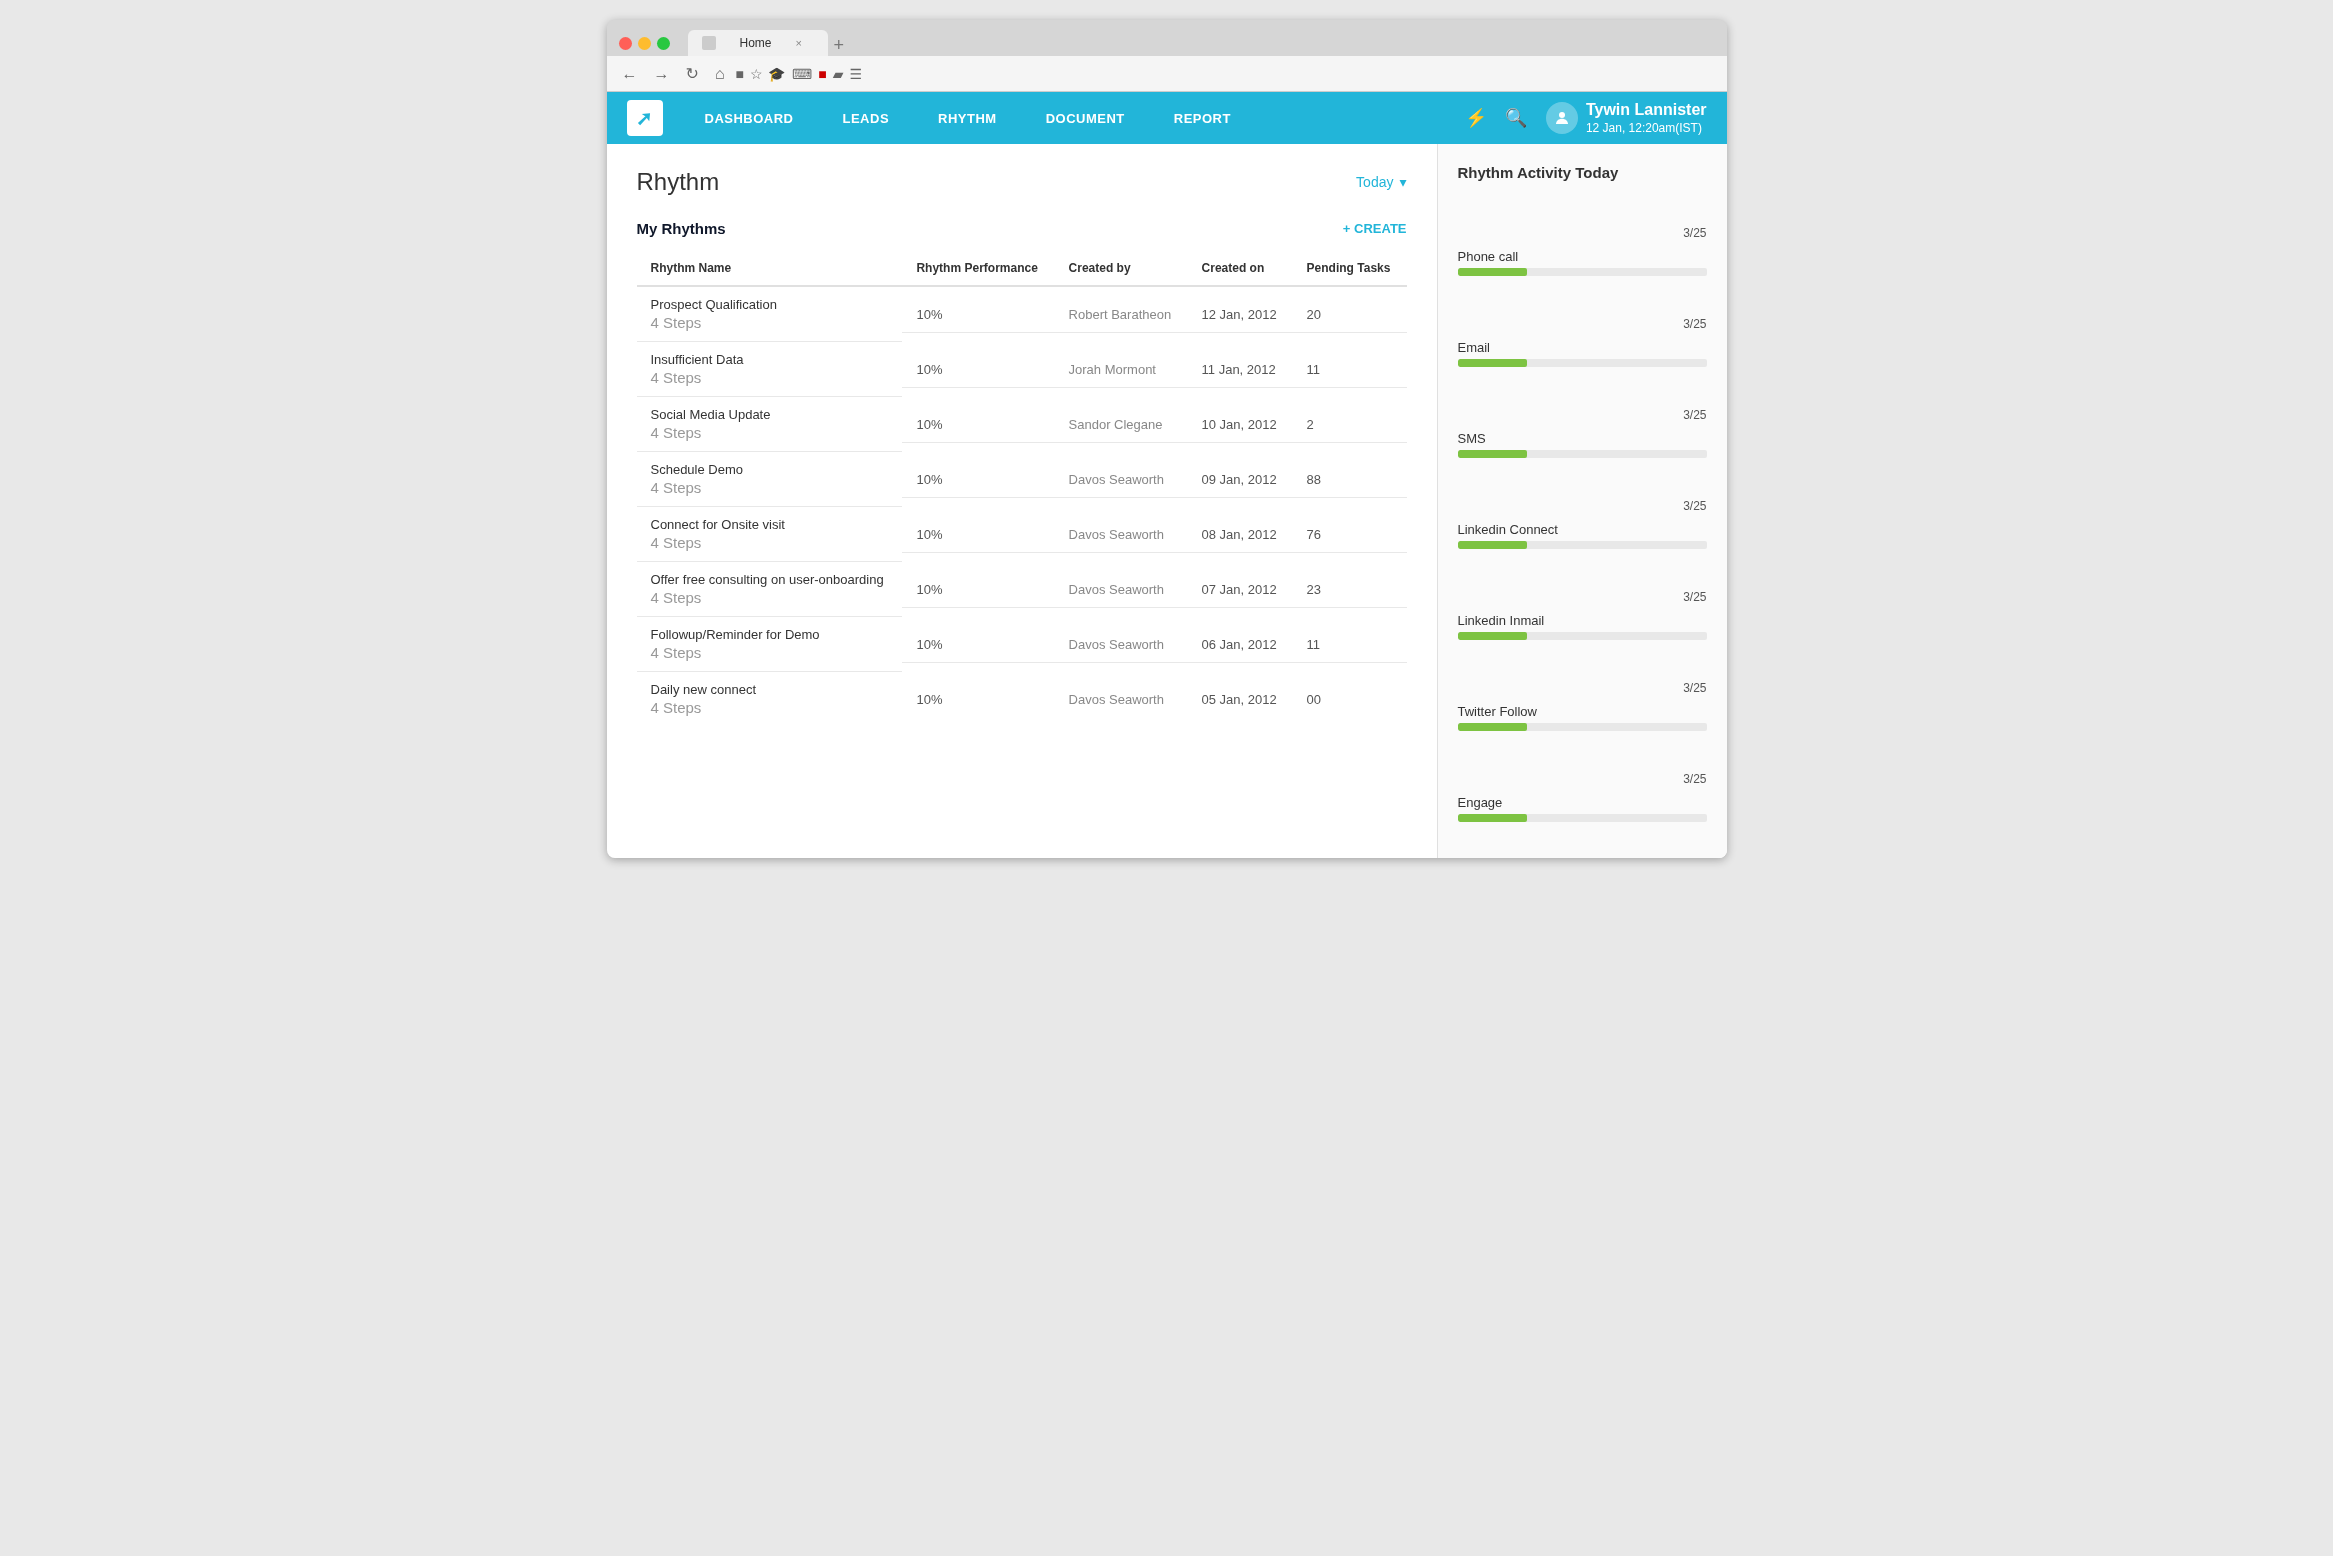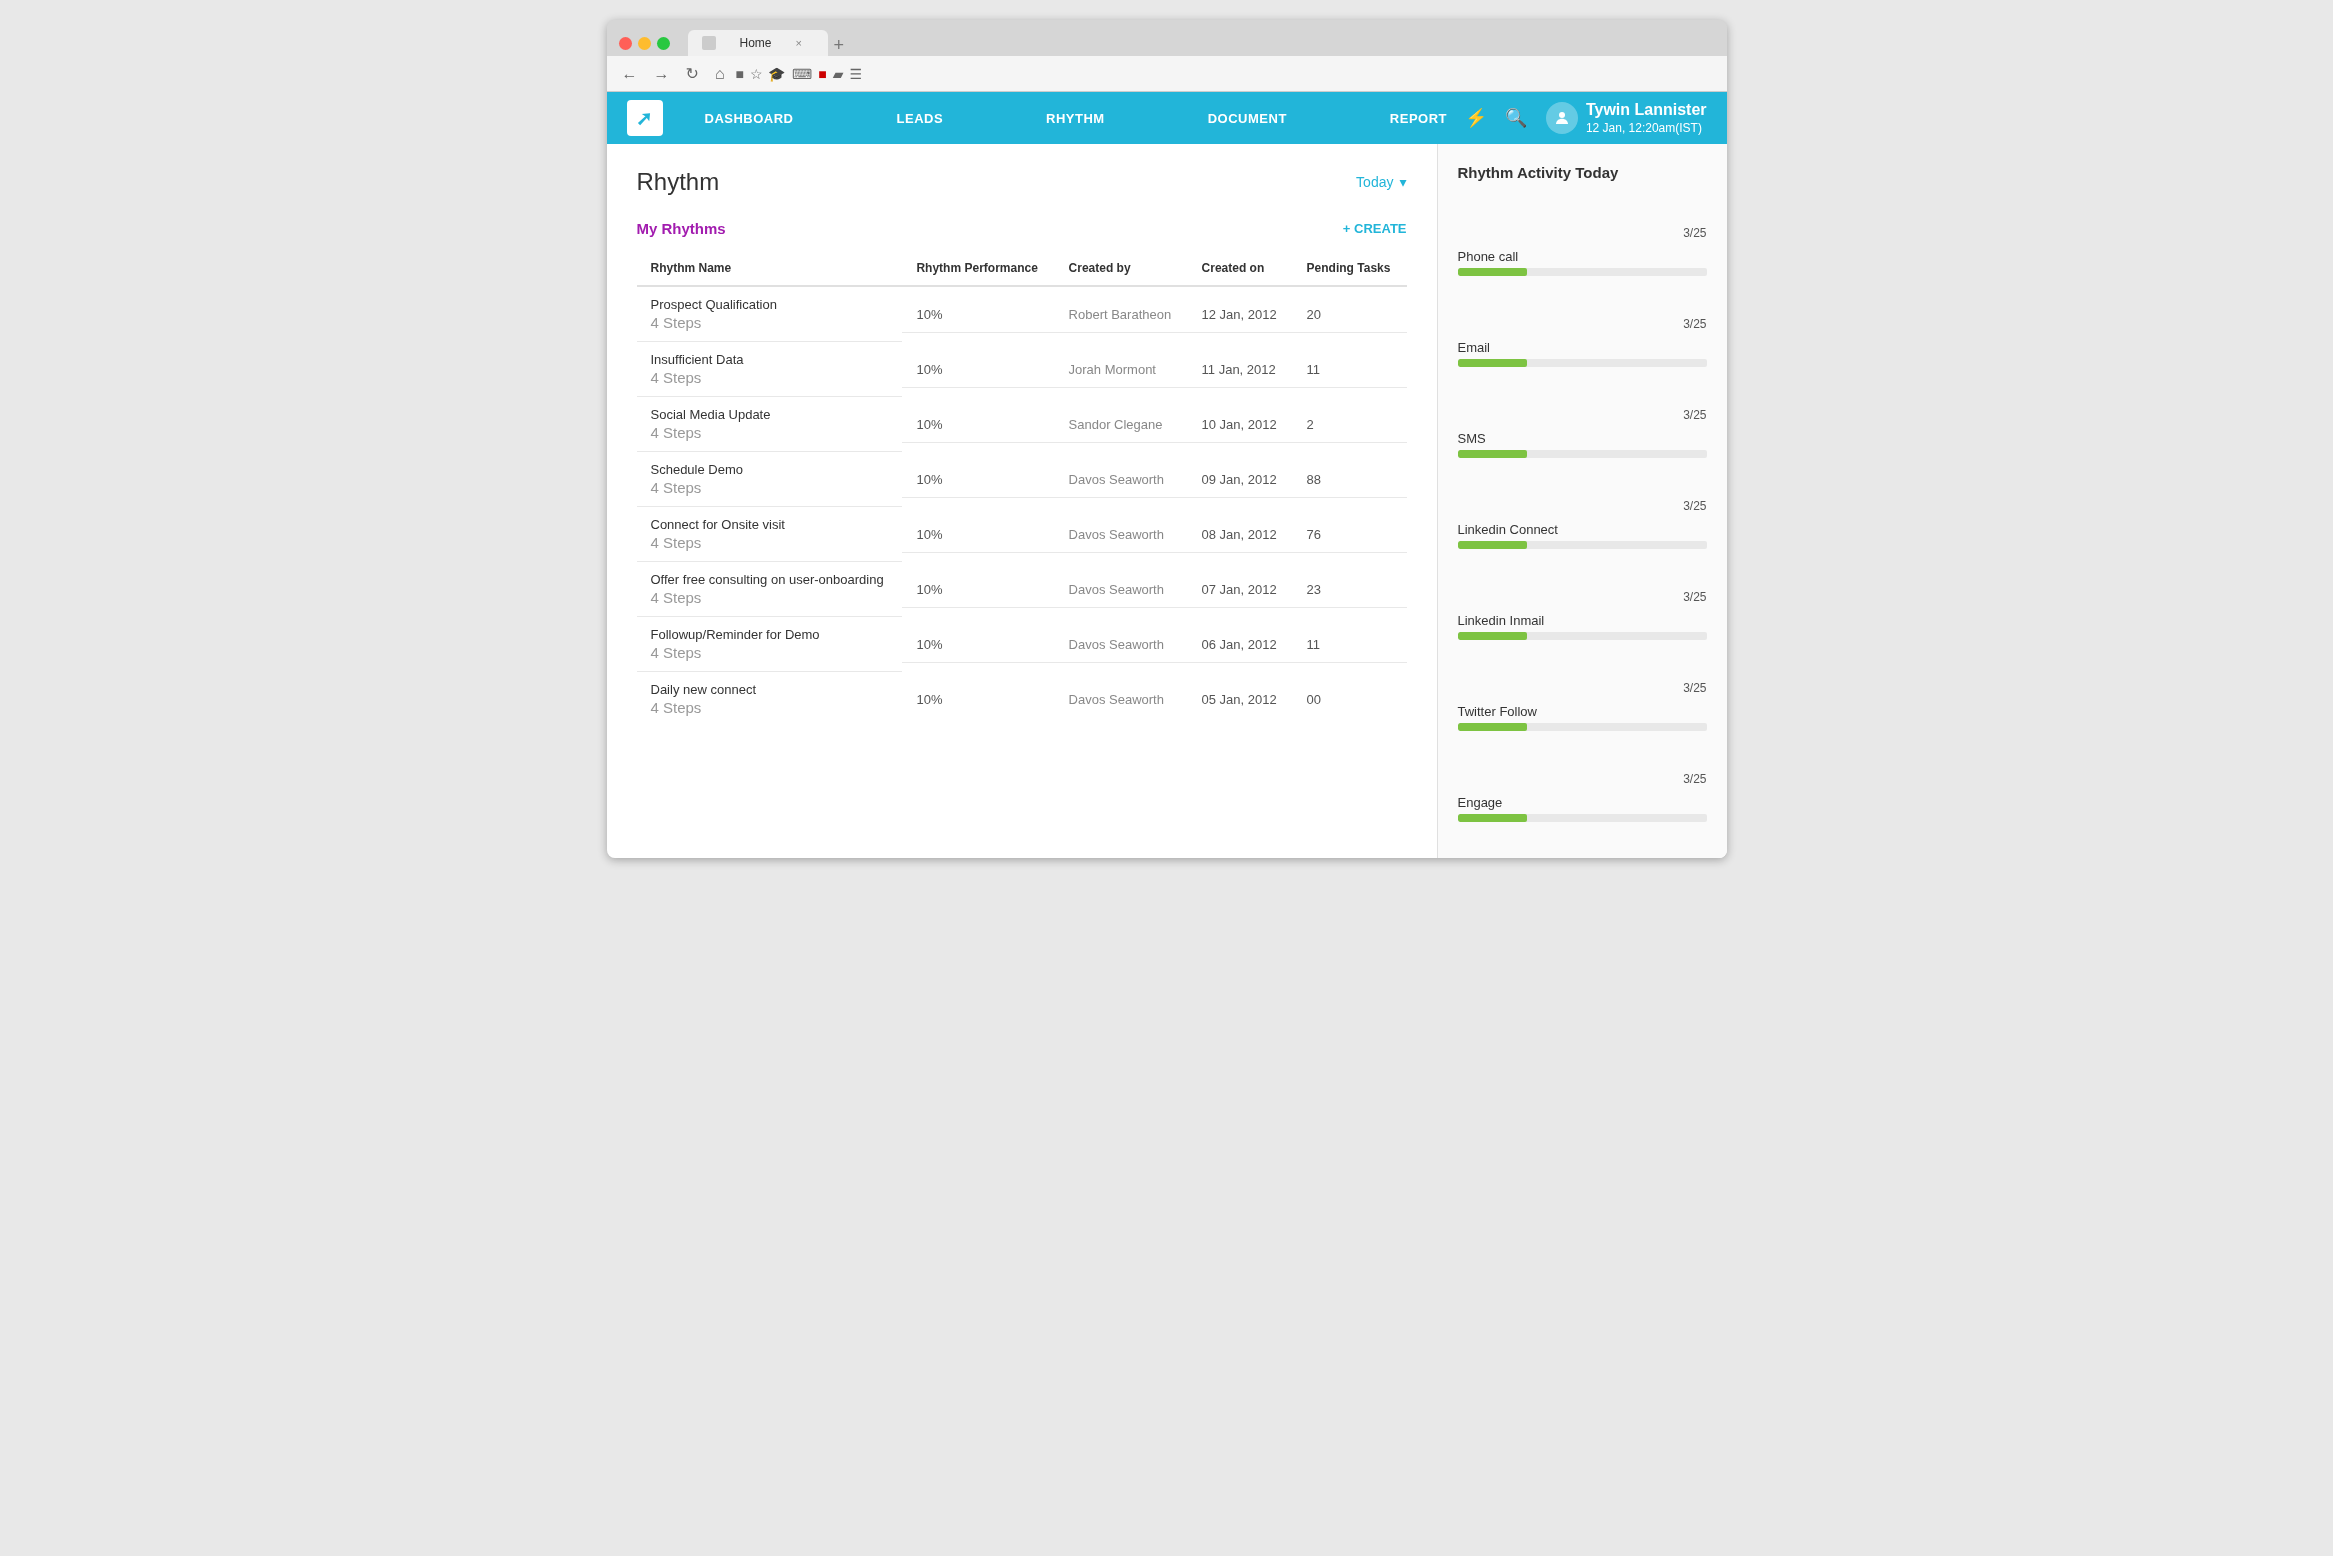--- a/index.html
+++ b/index.html
@@ -25,42 +25,42 @@
     .browser-toolbar-icons { display: flex; gap: 6px; align-items: center; }
     .browser-toolbar-icon { font-size: 14px; color: #666; cursor: pointer; }
 
     
     .app-container { background: white; min-height: 700px; }
 
     
     .app-nav { background: #22b5d9; display: flex; align-items: center; padding: 0 20px; height: 52px; }
     .app-logo { width: 36px; height: 36px; background: white; border-radius: 4px; display: flex; align-items: center; justify-content: center; margin-right: 24px; }
     .app-logo-inner { font-size: 20px; color: #22b5d9; font-weight: bold; }
-    .nav-links { display: flex; gap: 1px; flex: 1; justify-content: space-between; }
+    .nav-links { display: flex; gap: 13px; flex: 1; }
     .nav-link { color: white; text-decoration: none; padding: 0 18px; height: 52px; display: flex; align-items: center; font-size: 13px; font-weight: 600; letter-spacing: 0.5px; cursor: pointer; }
     .nav-right { display: flex; align-items: center; gap: 18px; margin-left: auto; }
     .nav-icon { color: white; cursor: pointer; font-size: 18px; }
     .nav-user { display: flex; align-items: center; gap: 8px; color: white; cursor: pointer; }
     .nav-user-avatar { width: 32px; height: 32px; background: rgba(255,255,255,0.3); border-radius: 50%; display: flex; align-items: center; justify-content: center; font-size: 14px; color: white; }
     .nav-user-info { font-size: 12px; line-height: 1.3; }
     .nav-user-name { font-weight: 600; font-size: 16px; }
 
     
     .main-layout { display: flex; min-height: 650px; }
     .main-content { flex: 1; padding: 24px 30px; }
     .right-panel { width: 290px; border-left: 1px solid #e0e0e0; padding: 20px; background: #fafafa; }
 
     
     .page-header { display: flex; justify-content: space-between; align-items: center; margin-bottom: 24px; }
     .page-title { font-size: 24px; font-weight: 400; color: #333; }
     .date-filter { display: flex; align-items: center; gap: 6px; color: #22b5d9; cursor: pointer; font-size: 14px; }
 
     
     .section-header { display: flex; justify-content: space-between; align-items: center; margin-bottom: 14px; }
-    .section-title { font-size: 15px; font-weight: 600; color: #a21caf; text-align: center; }
+    .section-title { font-size: 15px; font-weight: 600; color: #0f172a; text-align: center; }
     .create-btn { color: #22b5d9; font-size: 13px; font-weight: 600; cursor: pointer; text-decoration: none; }
 
     
     .rhythm-table { width: 100%; border-collapse: collapse; }
     .rhythm-table th { text-align: left; padding: 10px 14px; font-size: 12px; font-weight: 600; color: #333; border-bottom: 2px solid #e0e0e0; background: white; }
     .rhythm-table td { padding: 0; }
     .rhythm-table tr:not(:last-child) .row-cell { border-bottom: 1px solid #e8e8e8; }
     .row-cell { padding: 10px 14px; }
     .row-name { font-size: 13px; color: #333; font-weight: 500; }
     .row-steps { font-size: 15px; color: #999; margin-top: 2px; }

